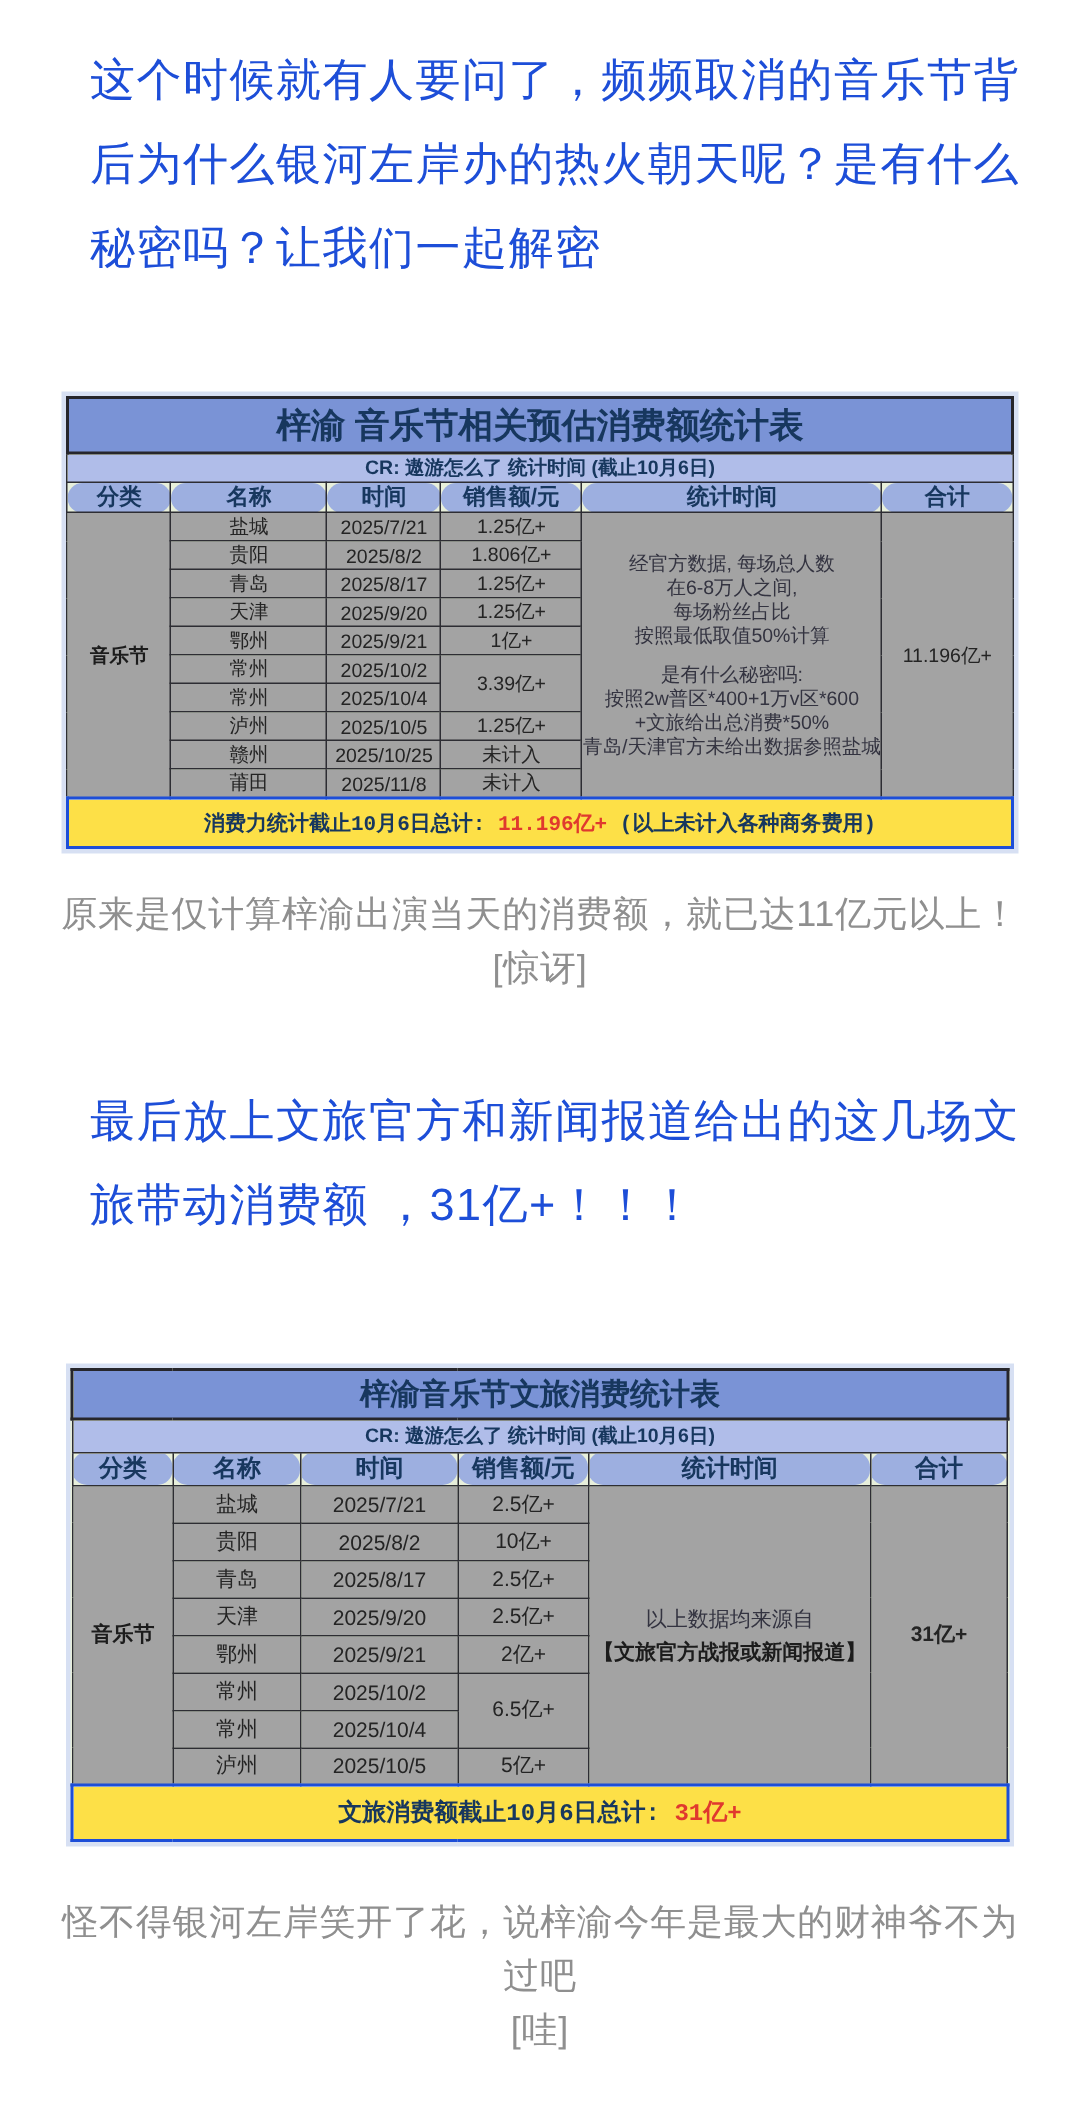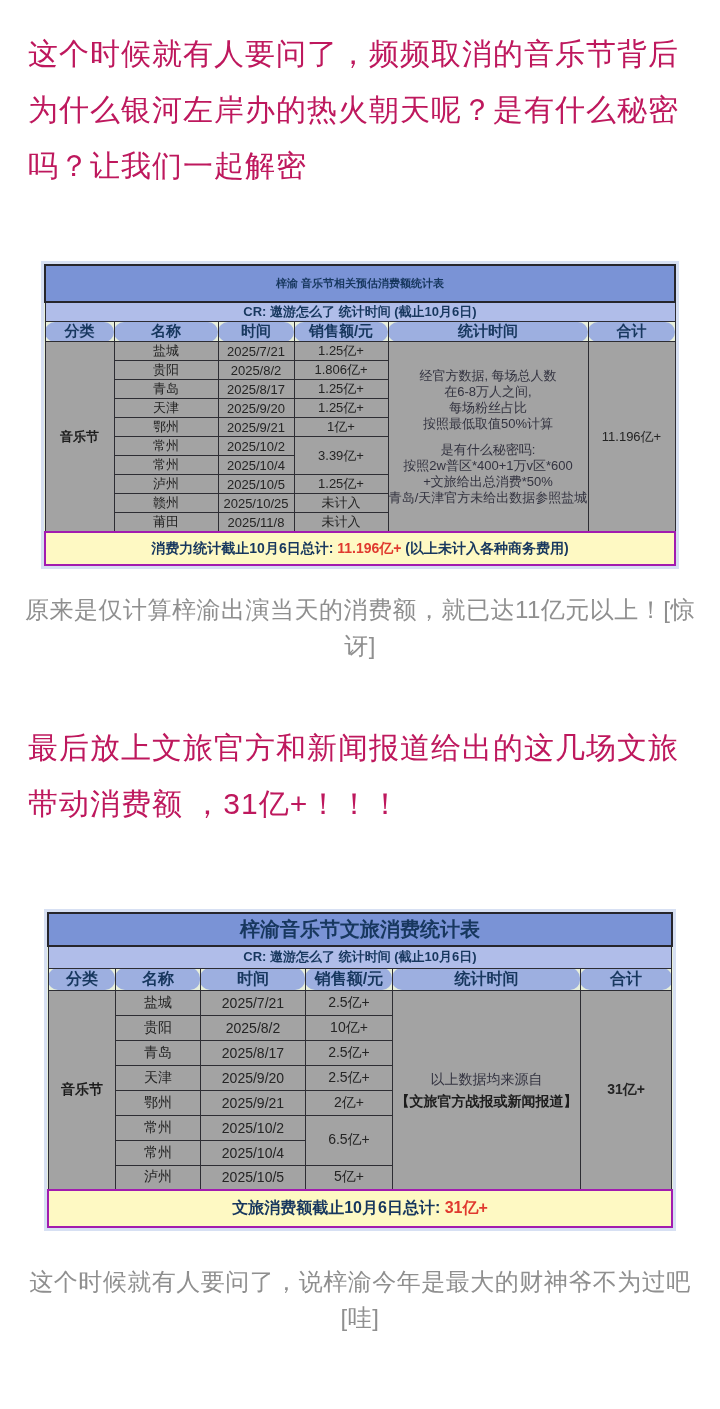--- a/index.html
+++ b/index.html
@@ -3,28 +3,28 @@
 <meta charset="utf-8">
 <style>
   * { margin:0; padding:0; box-sizing:border-box; }
   html,body { background:#ffffff; }
   body {
     width:720px; height:1409px; position:relative; overflow:hidden;
     font-family:"Liberation Sans","DejaVu Sans",sans-serif;
     color:#161616;
   }
   .p-main {
-    font-size:30px; line-height:56px; color:#be185d;
-    padding:0 28px; letter-spacing:1px; font-weight:400;
+    font-size:30px; line-height:56px; color:#1d4ed8;
+    padding:0 28px; letter-spacing:1px; font-weight:400;margin-left:32px;
   }
   .p1 { margin-top:26px; }
   .p2 { margin-top:56px; }
   .caption {
     font-size:24px; line-height:36px; color:#8f8f8f;
-    text-align:center; padding:0 21px; letter-spacing:0.5px;
+    text-align:center; padding:0 33px; letter-spacing:0.5px;
   }
   .cap1 { margin-top:26px; }
   .cap2 { margin-top:36px; }
 
   
   .sheet {
     border-collapse:collapse; table-layout:fixed;
     margin:0 auto;
     box-shadow:0 0 0 3px rgba(167,186,228,0.45);
     background:#e7efdb;
@@ -39,31 +39,32 @@
   }
   .sheet .cr-row td {
     background:#b0bde9; color:#17375e; font-weight:bold;
   }
   .sheet .head-row td {
     background:#9dafe0; color:#17375e; font-weight:bold;border-radius:10px;
   }
   .sheet .body-cell { background:#a3a3a3; color:#242424; }
   .sheet .cat-cell { font-weight:bold; color:#1c1c1c; }
   .sheet .footer-row td {
-    background:#fef9c3; color:#17375e; font-weight:bold;
-    border:2px solid #a21caf;
+    background:#fde047; color:#17375e; font-weight:bold;
+    border:2px solid #1d4ed8;
+    font-family:Liberation Mono, monospace;
   }
   .red-strong { color:#e0392e; }
   .red-soft { color:#d2584a; }
   .notes-cell { white-space:normal !important; }
   .notes-line { text-align:center; }
 
   
   .t1 { width:630px; margin-top:70px; }
-  .t1 .title-row td { height:37px; font-size:11px;text-align:center; }
+  .t1 .title-row td { height:37px; font-size:23px;text-align:center; }
   .t1 .cr-row td { height:19px; font-size:13px; }
   .t1 .head-row td { height:19px; font-size:15px; }
   .t1 .data-row td { height:17px; font-size:13px; }
   .t1 .notes-cell { font-size:12px; line-height:16px; color:#333340; }
   .t1 .total-cell { font-size:13px; }
   .t1 .footer-row td { height:33px; font-size:14px; }
   .t1 .notes-gap { height:10px; }
 
   
   .t2 { width:623px; margin-top:80px; }
@@ -250,15 +251,15 @@
   </tr>
   <tr class="footer-row">
     <td colspan="6">
       <span>文旅消费额截止10月6日总计: </span><span class="red-strong">31亿+</span>
     </td>
   </tr>
 </tbody>
   </table>
 
 <div class="caption cap2">
-  <div>这个时候就有人要问了，说梓渝今年是最大的财神爷不为过吧</div>
+  <div>怪不得银河左岸笑开了花，说梓渝今年是最大的财神爷不为过吧</div>
   <div>[哇]</div>
 </div>
 
 </body></html>

